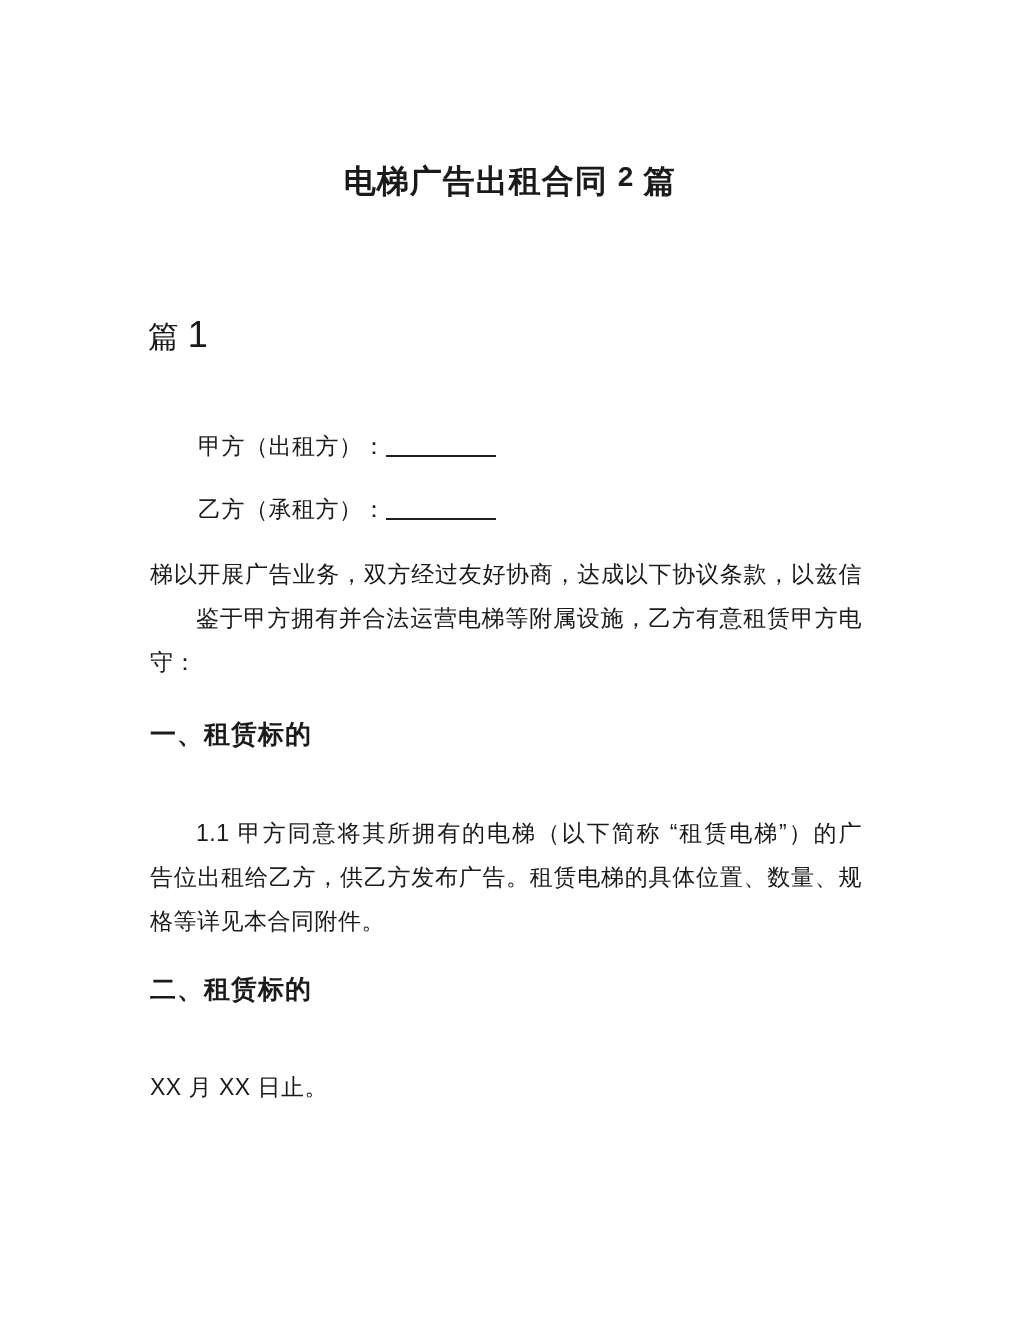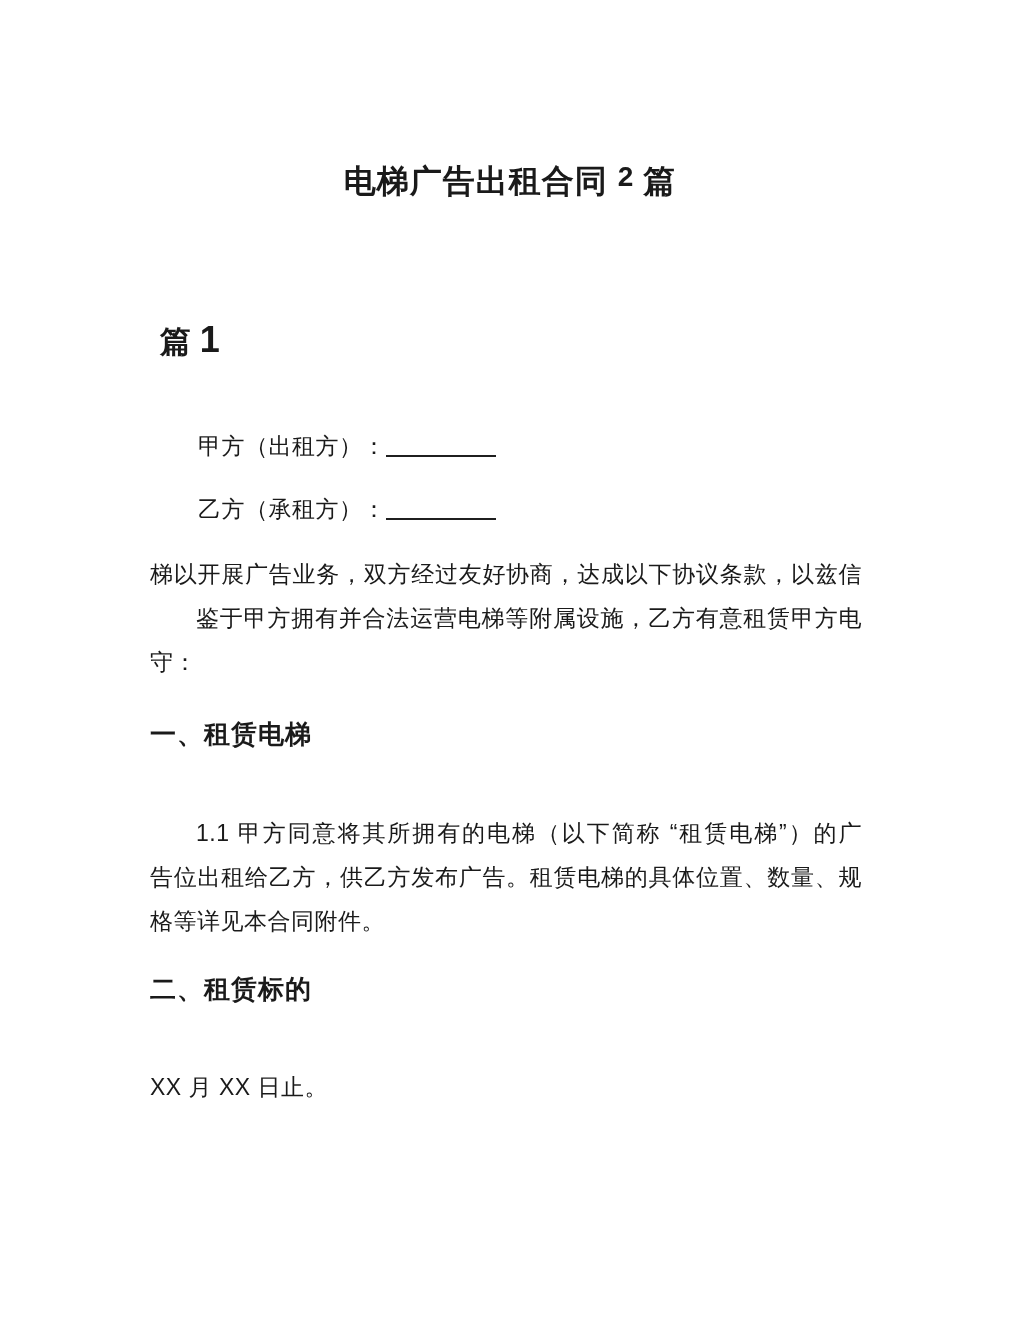--- a/index.html
+++ b/index.html
@@ -23,24 +23,24 @@
     letter-spacing: 1px;
     white-space: pre;
   }
   .doc-title .title-num {
     font-size: 28px;
     vertical-align: 6px;
     letter-spacing: 0;
   }
   .part-heading {
     position: absolute;
-    left: 160px; top: 316px;
+    left: 148px; top: 316px;
     font-size: 31px;
-    font-weight: 700;
-    line-height: 48px;
+    font-weight: 400;
+    line-height: 38px;
     white-space: pre;
   }
   .part-heading .part-num {
     font-size: 36px;
     letter-spacing: 0;
   }
   .party-line {
     position: absolute;
     left: 150px;
     width: 712px;
@@ -103,21 +103,21 @@
   <div class="party-line party-a"><span>甲方（出租方）：</span><span class="blank-line"></span></div>
 
   <div class="party-line party-b"><span>乙方（承租方）：</span><span class="blank-line"></span></div>
 
   <div class="para intro-para">
     <div class="para-line j">梯以开展广告业务，双方经过友好协商，达成以下协议条款，以兹信</div>
     <div class="para-line j indent">鉴于甲方拥有并合法运营电梯等附属设施，乙方有意租赁甲方电</div>
     <div class="para-line">守：</div>
   </div>
 
-  <div class="section-heading section-1-heading">一、租赁电梯</div>
+  <div class="section-heading section-1-heading">一、租赁标的</div>
 
   <div class="para clause-1-1">
     <div class="para-line j indent">1.1 甲方同意将其所拥有的电梯（以下简称 “租赁电梯”）的广</div>
     <div class="para-line j">告位出租给乙方，供乙方发布广告。租赁电梯的具体位置、数量、规</div>
     <div class="para-line">格等详见本合同附件。</div>
   </div>
 
   <div class="section-heading section-2-heading">二、租赁标的</div>
 
   <div class="para clause-2-1">

